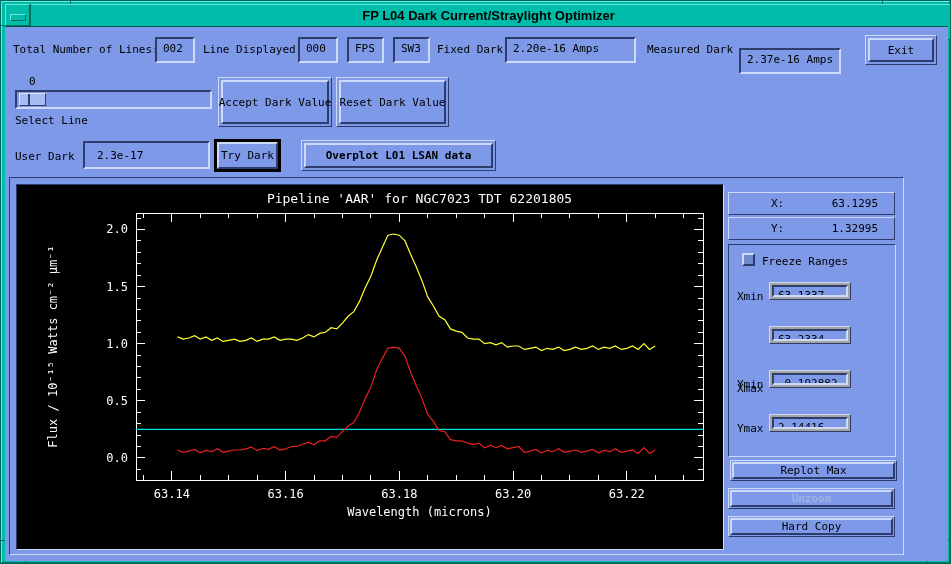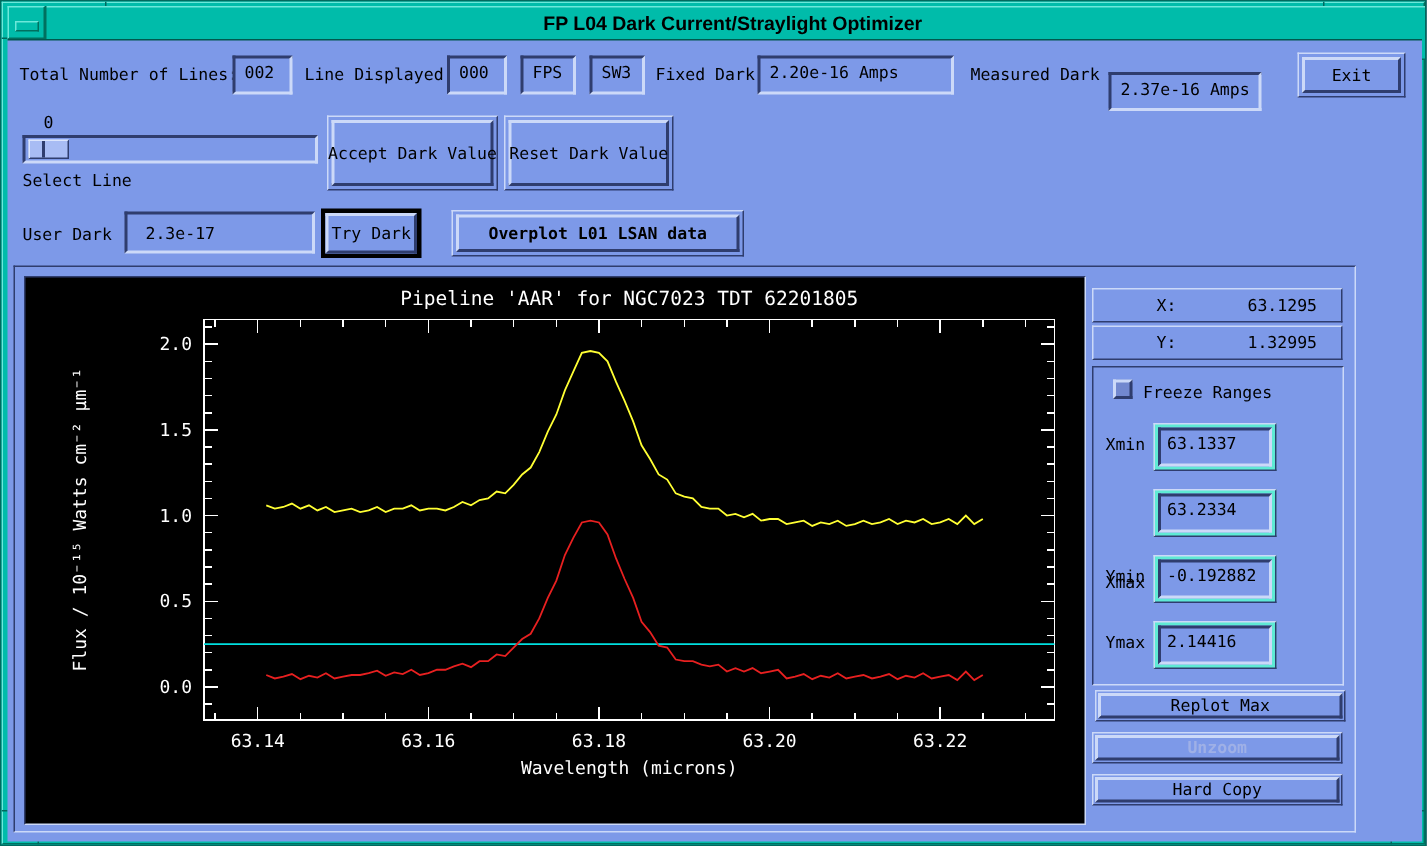--- a/index.html
+++ b/index.html
@@ -47,22 +47,22 @@
 
   .readout{position:absolute;left:718px;width:167px;height:23px;background:#7d99e8;
        border:1px solid;border-color:#ccd9f8 #2f3d6e #2f3d6e #ccd9f8;box-sizing:border-box;}
   .readout .rl{position:absolute;left:42px;top:4px;}
   .readout .rv{position:absolute;right:16px;top:4px;}
 
   .group{position:absolute;left:718px;top:66px;width:168px;height:213px;
        border:1px solid;border-color:#2f3d6e #ccd9f8 #ccd9f8 #2f3d6e;box-sizing:border-box;}
   .checkbox{position:absolute;left:13px;top:8px;width:13px;height:13px;background:#7288cf;
        border:2px solid;border-color:#ccd9f8 #2f3d6e #2f3d6e #ccd9f8;box-sizing:border-box;}
-  .rngfield{position:absolute;left:40px;width:82px;height:32px;border:1px solid;
-       border-color:#ccd9f8 #2f3d6e #2f3d6e #ccd9f8;padding:2px;box-sizing:border-box;background:#5eead4;}
+  .rngfield{position:absolute;left:40px;width:82px;height:18px;border:1px solid;
+       border-color:#ccd9f8 #2f3d6e #2f3d6e #ccd9f8;padding:2px;box-sizing:border-box;background:#a3a3a3;}
   .rngfield .fin{width:100%;height:100%;background:#7d99e8;border:2px solid;
        border-color:#2f3d6e #ccd9f8 #ccd9f8 #2f3d6e;box-sizing:border-box;padding:2px 0 0 4px;
        white-space:nowrap;overflow:hidden;}
 
   .tryframe{position:absolute;border:3px solid #000;padding:0;box-sizing:border-box;background:#7d99e8;}
   svg text{font-family:"DejaVu Sans Mono",monospace;}
 </style>
 </head>
 <body>
 

